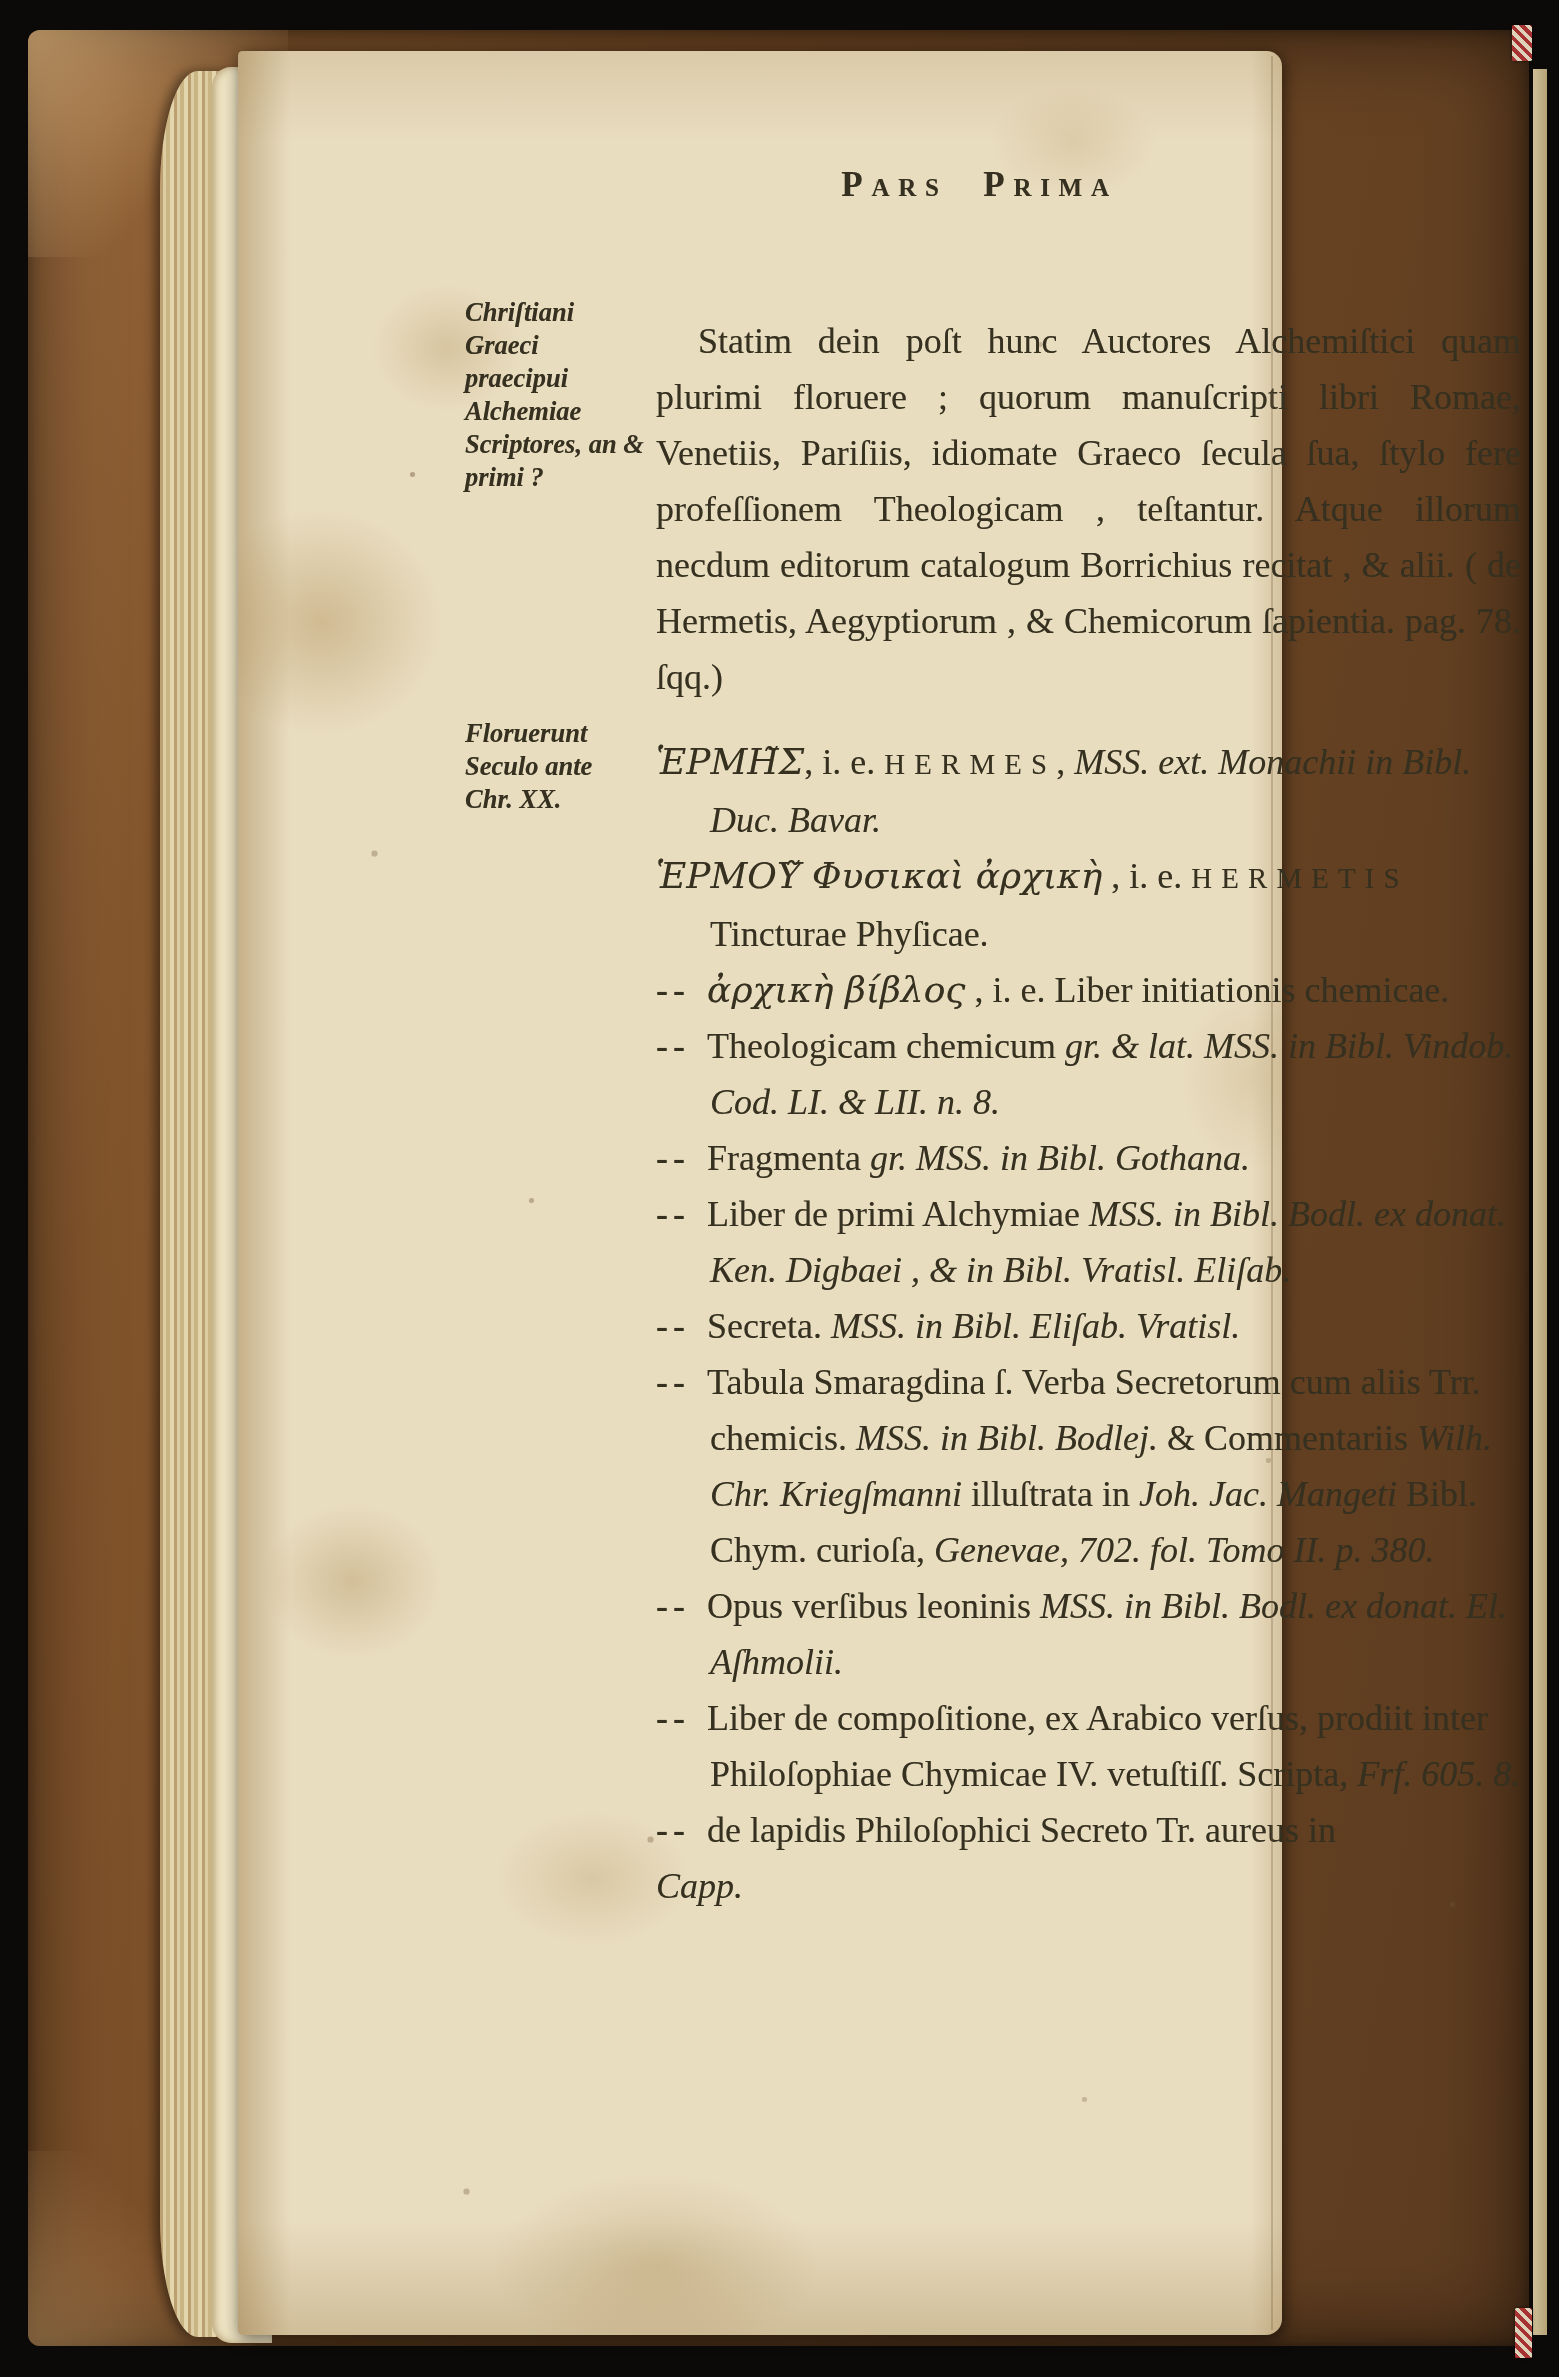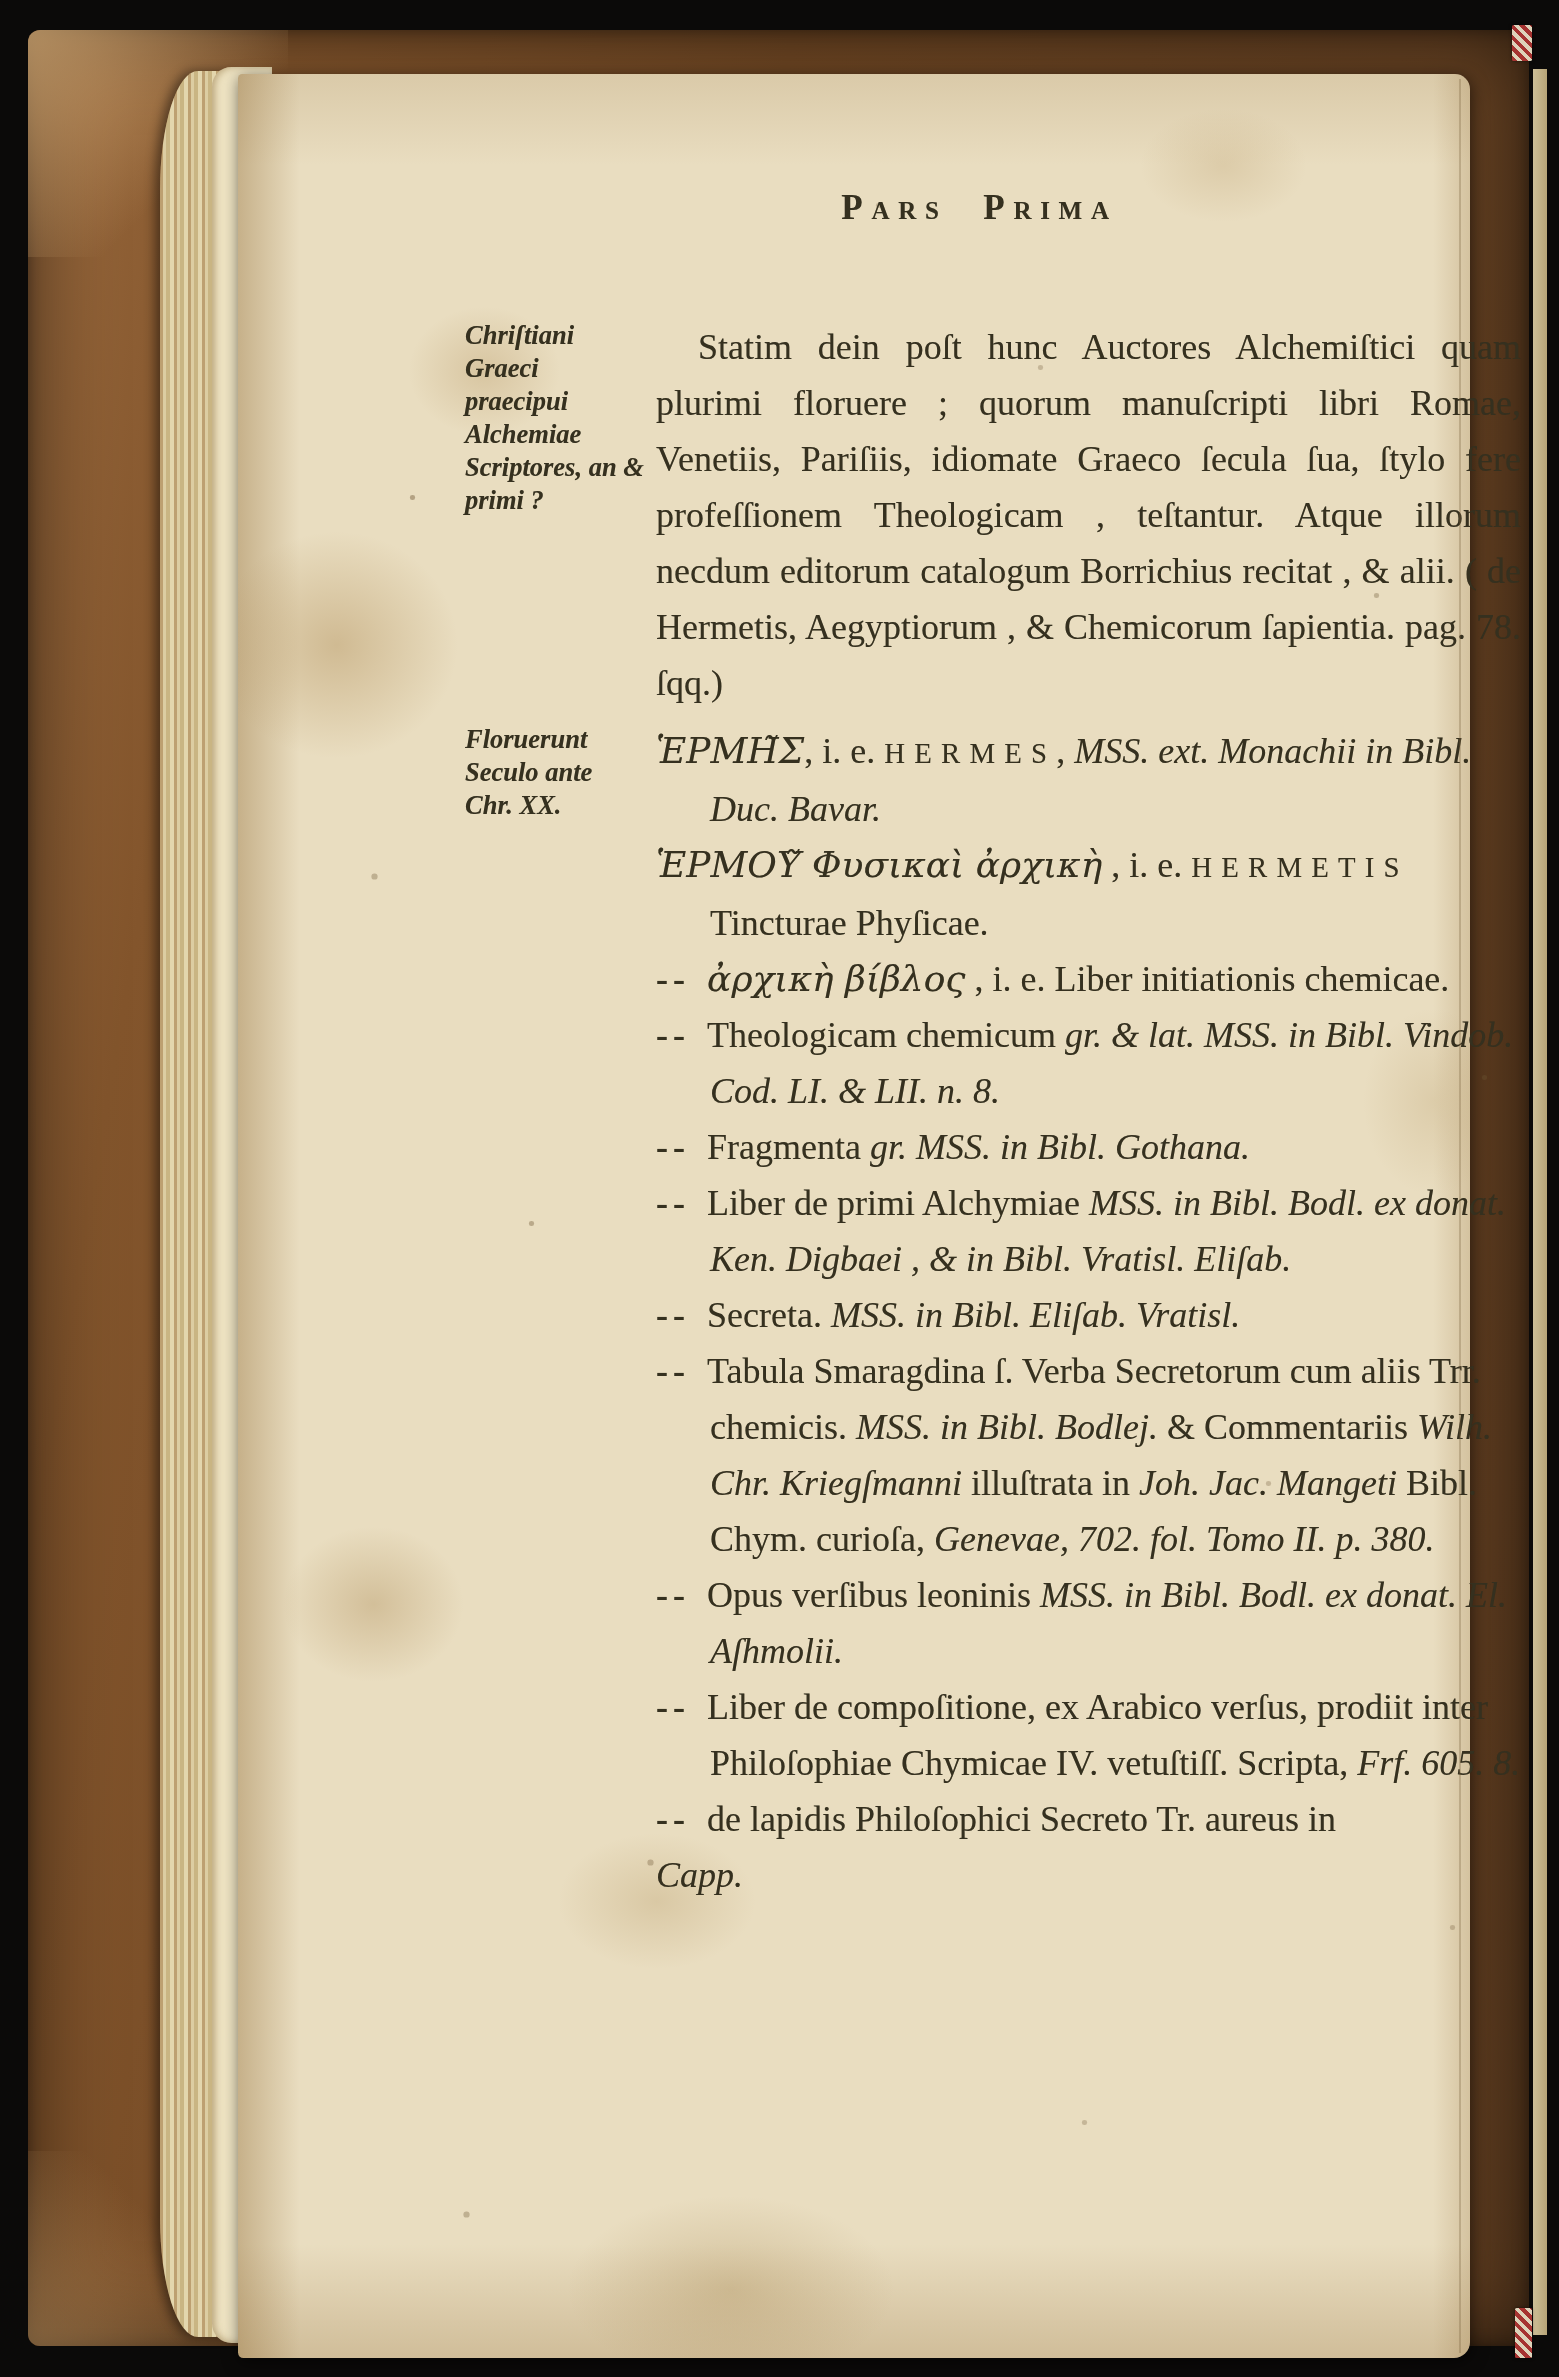--- a/index.html
+++ b/index.html
@@ -31,21 +31,21 @@
 
   
   .next-page { position:absolute; left:1533px; top:69px; width:14px; height:2266px;
     background:linear-gradient(90deg,#cdbf98,#b7a477); }
   .ribbon { background:repeating-linear-gradient(45deg,#a63331 0 3.8px,#ded3ba 3.8px 7.6px);
     position:absolute; border-radius:1.6px; box-shadow:0 0 3.2px rgba(0,0,0,.6); }
   .ribbon.top { left:1512px; top:25px; width:19.5px; height:36px; }
   .ribbon.bottom { left:1515px; top:2308px; width:17.3px; height:50px; }
 
   
-  .page { position:absolute; left:238px; top:74px; width:1232px; height:2284px;
+  .page { position:absolute; left:238px; top:51px; width:1044px; height:2284px;
     border-radius:4.3px 15px 16px 5.4px;
     background-color:#e9ddc0;
     background-image:
       radial-gradient(ellipse 173px 162px at 8% 25%, rgba(170,134,78,.40), rgba(170,134,78,0) 70%),
       radial-gradient(ellipse 108px 92px at 20% 13%, rgba(170,134,78,.28), rgba(170,134,78,0) 70%),
       radial-gradient(ellipse 125px 108px at 11% 67%, rgba(165,130,75,.33), rgba(165,130,75,0) 72%),
       radial-gradient(ellipse 141px 97px at 34% 80%, rgba(170,138,82,.25), rgba(170,138,82,0) 70%),
       radial-gradient(ellipse 227px 130px at 40% 97%, rgba(160,128,72,.30), rgba(160,128,72,0) 72%),
       radial-gradient(ellipse 119px 81px at 80% 4%, rgba(175,142,88,.22), rgba(175,142,88,0) 70%),
       radial-gradient(ellipse 97px 130px at 97% 45%, rgba(170,138,82,.20), rgba(170,138,82,0) 72%),
@@ -72,21 +72,21 @@
 
   .header { position:absolute; left:227px; top:114px; width:1029px; text-align:center;
     font-variant:small-caps; font-size:35px; letter-spacing:8.7px; word-spacing:18.4px;
     font-weight:bold; }
 
   .content { position:absolute; left:227px; top:245px; width:1056px;
     display:grid; grid-template-columns:179px 1fr; column-gap:24px; row-gap:28px;gap:12px; }
 
   .margin-note { font-style:italic; font-size:26.5px; line-height:33px; font-weight:bold; }
 
-  .main-col { font-size:36px; line-height:56px; }
+  .main-col { font-size:36px; line-height:56px;margin-top:17px; }
 
   .paragraph { text-align:justify; text-indent:42px; }
 
   .entry { padding-left:54px; text-indent:-54px; text-align:left; }
   .dash { letter-spacing:4.9px; margin-right:17.3px; font-weight:bold; }
   .it { font-style:italic; }
   .gk { font-family:"DejaVu Serif","Liberation Serif",serif; font-style:italic; }
   .sc { text-transform:uppercase; font-size:0.80em; letter-spacing:9.2px;text-align:right; }
   .rm { font-style:normal; }
 

